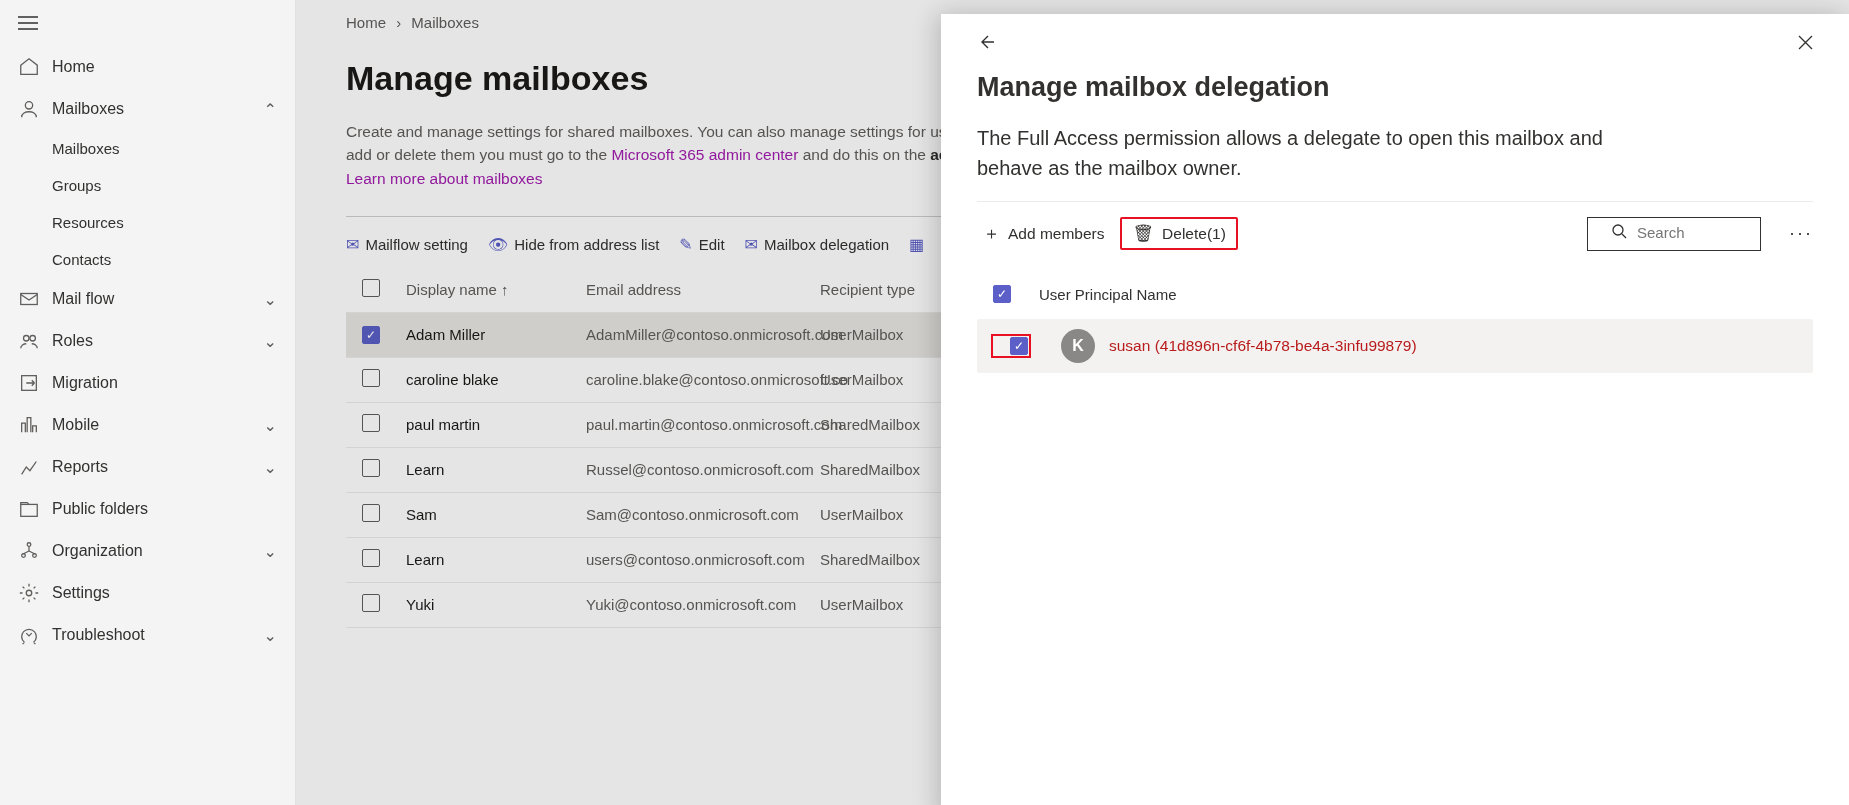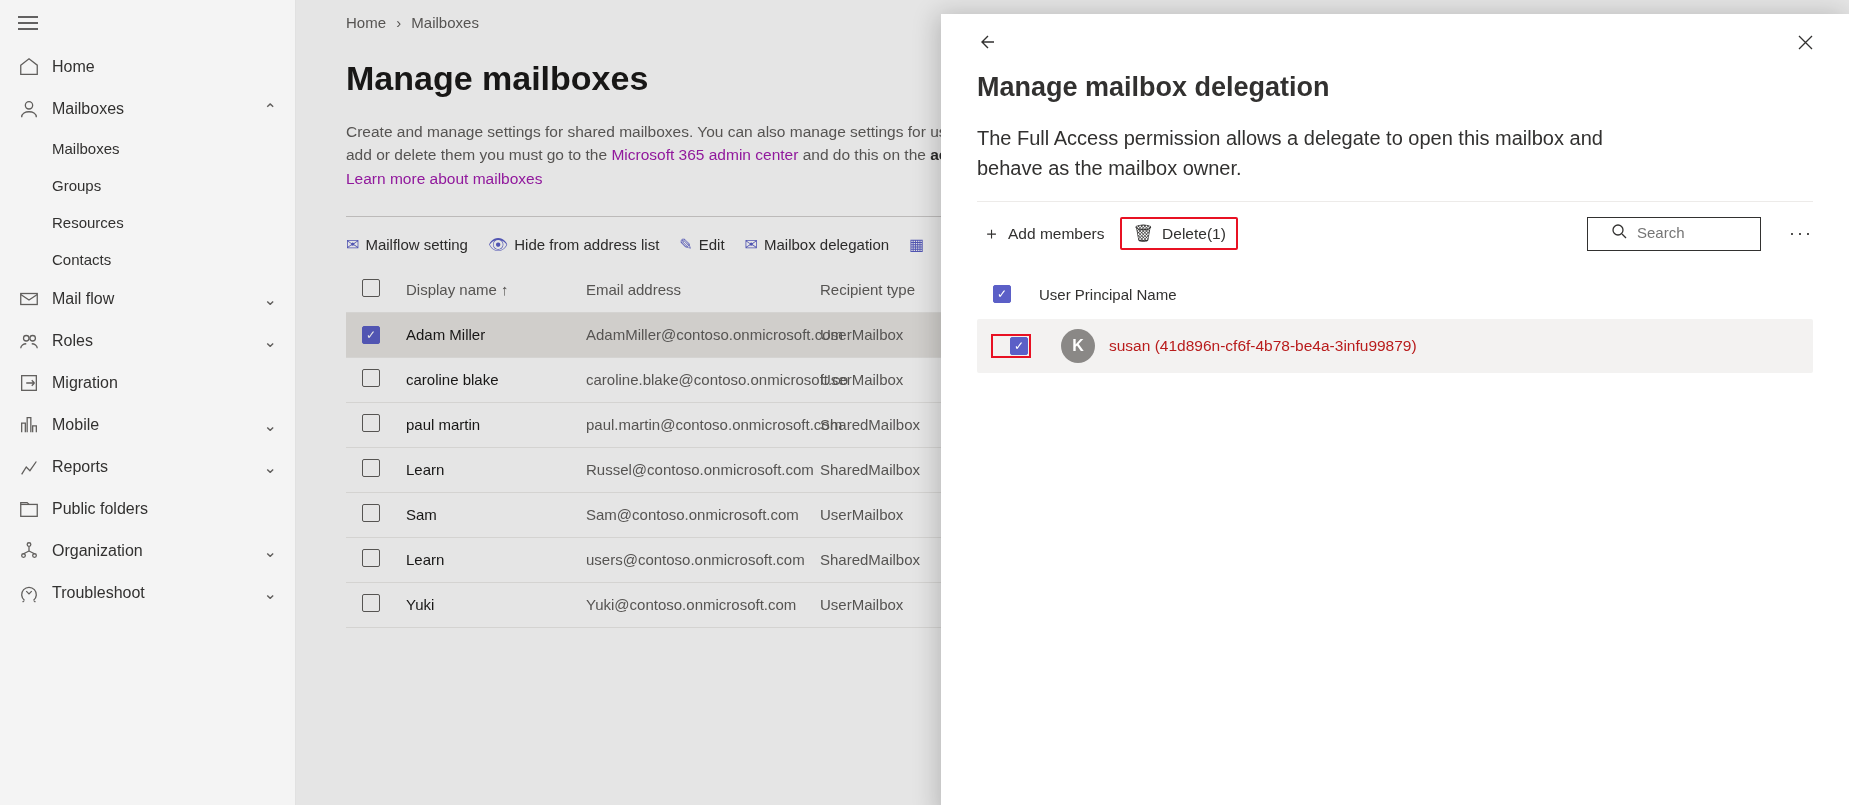--- a/index.html
+++ b/index.html
@@ -197,20 +197,29 @@
         <span class="icon">
           <svg width="22" height="22" viewBox="0 0 24 24">
             <circle cx="12" cy="5" r="2" stroke="#605e5c" stroke-width="1.4" fill="none"></circle>
             <circle cx="6" cy="17" r="2" stroke="#605e5c" stroke-width="1.4" fill="none"></circle>
             <circle cx="18" cy="17" r="2" stroke="#605e5c" stroke-width="1.4" fill="none"></circle>
             <path d="M12 7v5m0 0-6 3m6-3 6 3" stroke="#605e5c" stroke-width="1.4" fill="none"></path>
           </svg>
         </span>
         <span>Organization</span>
         <span class="chev">⌄</span>
+      </div>
+      <div class="nav-item">
+        <span class="icon">
+          <svg width="22" height="22" viewBox="0 0 24 24">
+            <circle cx="12" cy="12" r="3" stroke="#605e5c" stroke-width="1.4" fill="none"></circle>
+            <path d="M12 2v3M12 19v3M2 12h3M19 12h3M5 5l2 2M17 17l2 2M19 5l-2 2M5 19l2-2" stroke="#605e5c" stroke-width="1.4"></path>
+          </svg>
+        </span>
+        <span>Settings</span>
       </div>
       <div class="nav-item">
         <span class="icon">
           <svg width="22" height="22" viewBox="0 0 24 24">
             <path d="M7 20a8 8 0 1 1 10 0M7 20l-2 2m12-2 2 2M9 10l3 3 3-3" stroke="#605e5c" stroke-width="1.4" fill="none"></path>
           </svg>
         </span>
         <span>Troubleshoot</span>
         <span class="chev">⌄</span>
       </div>

